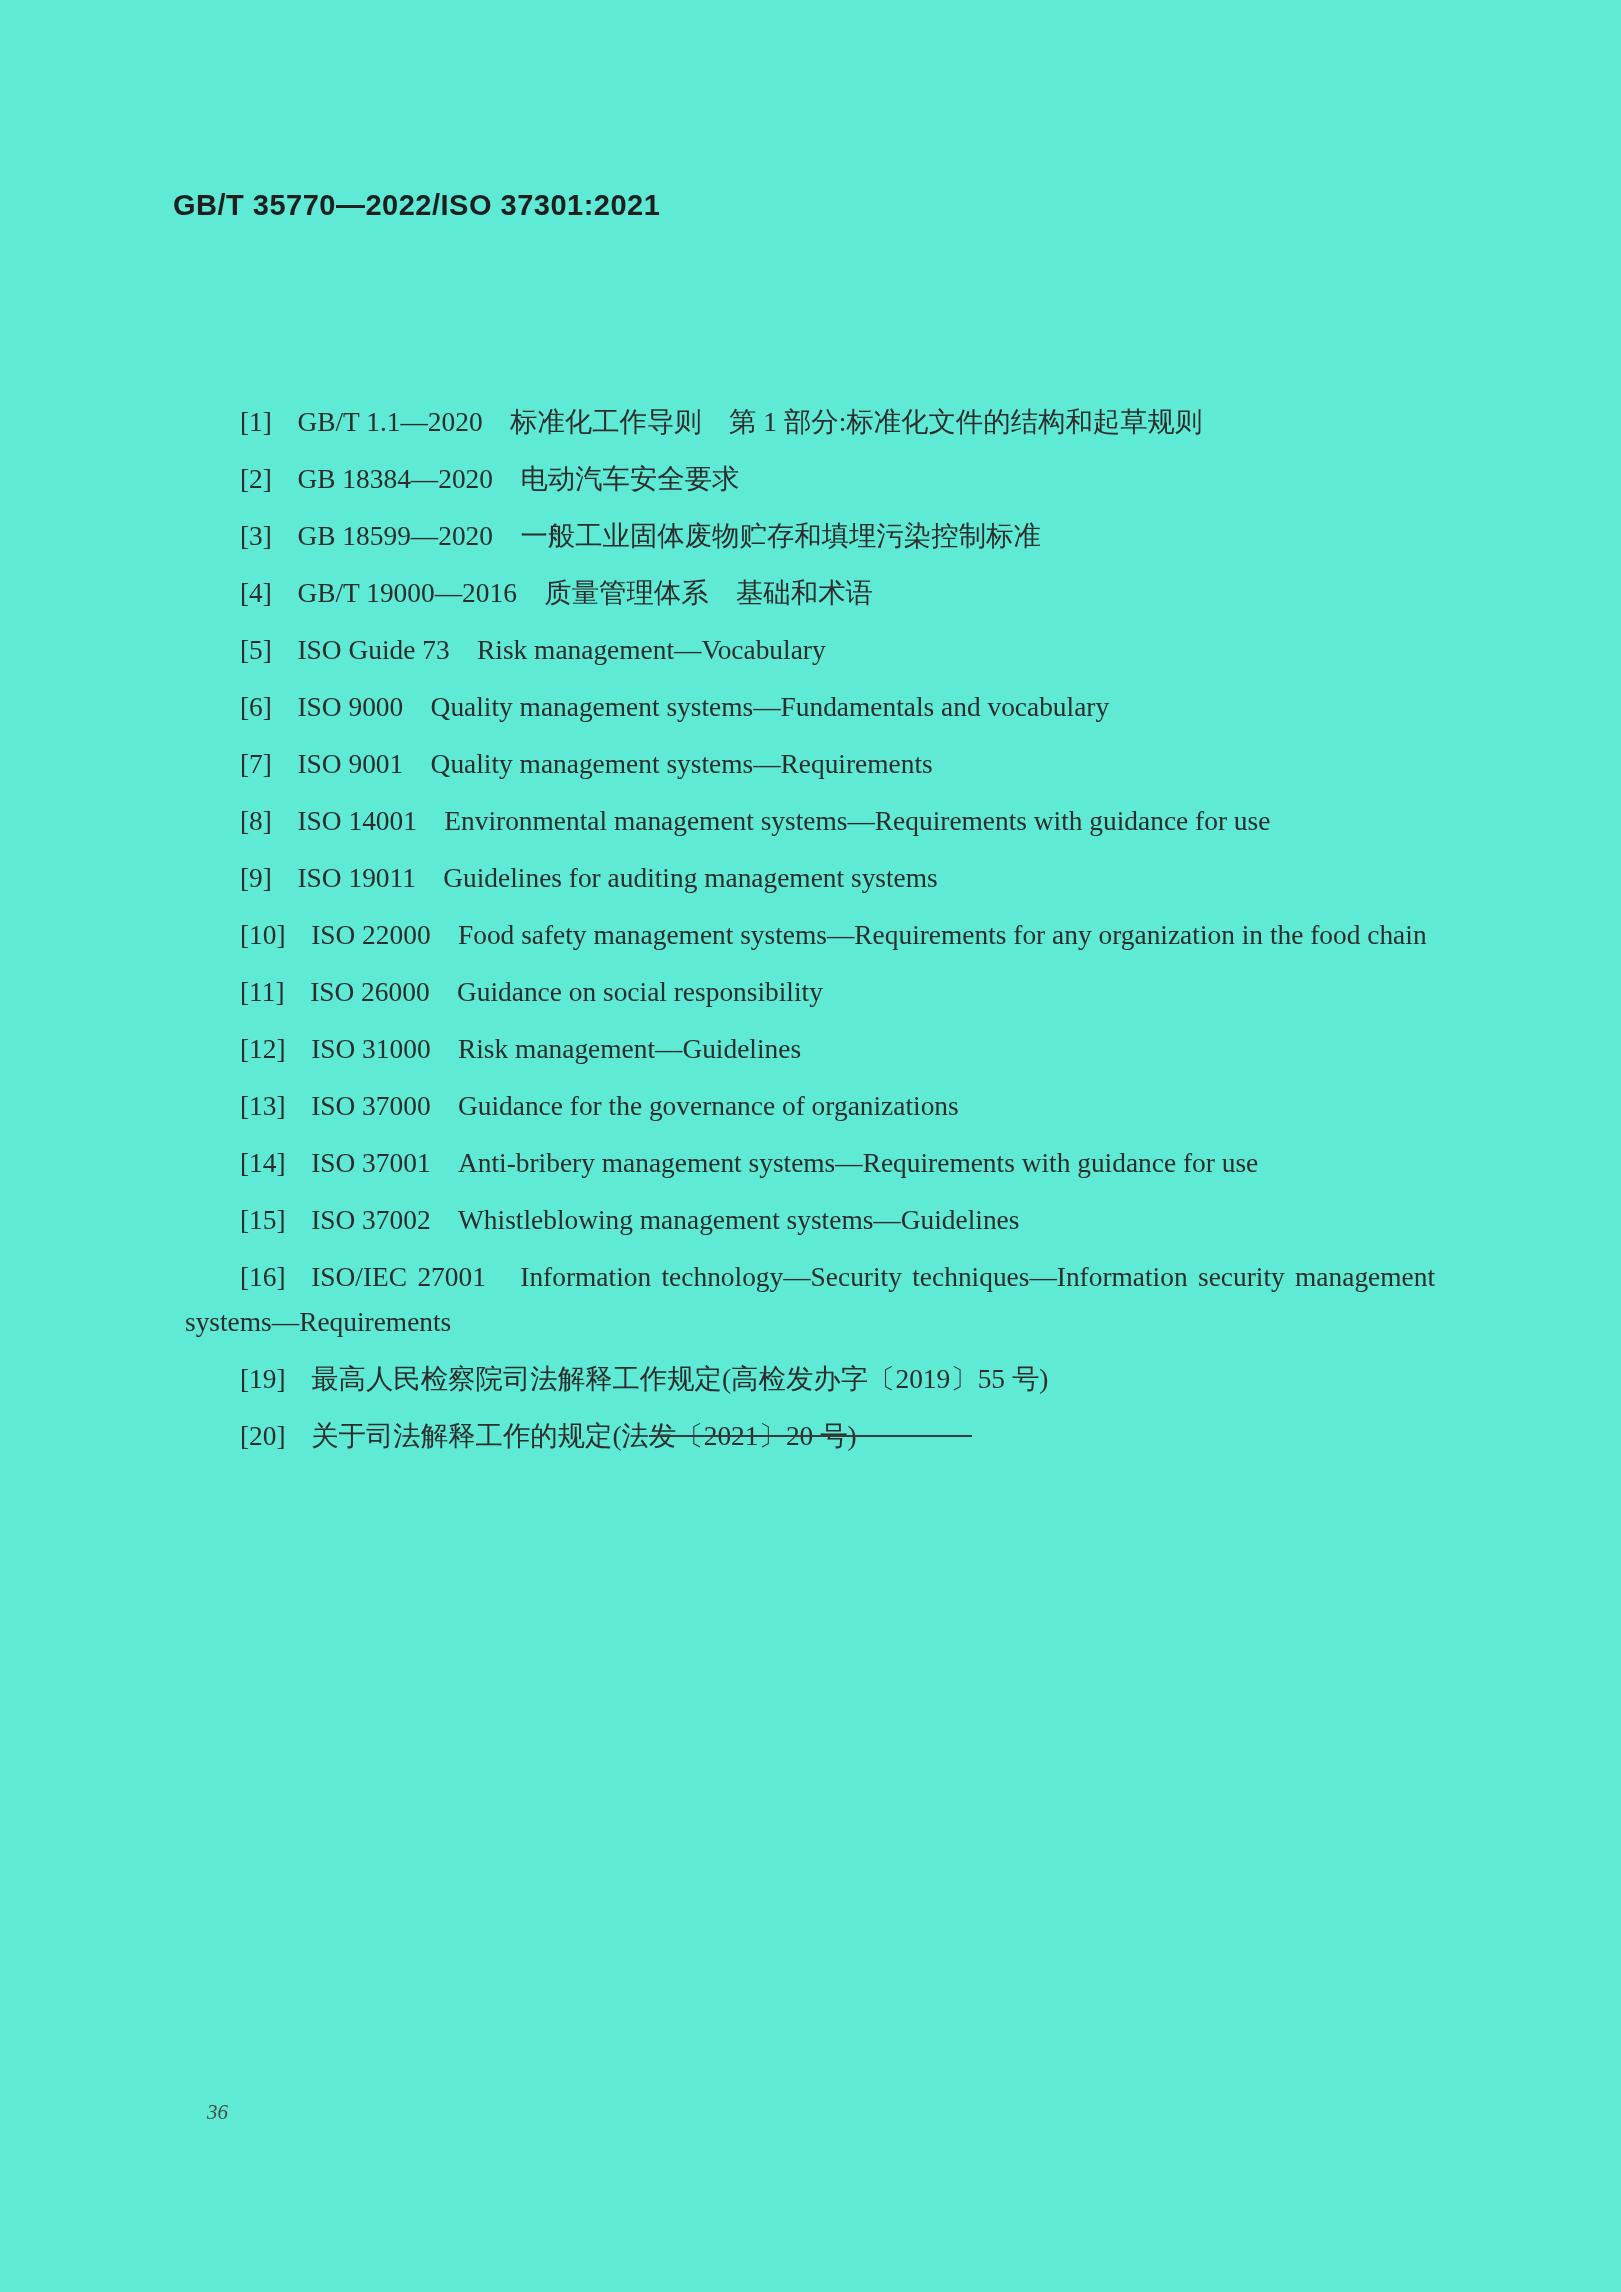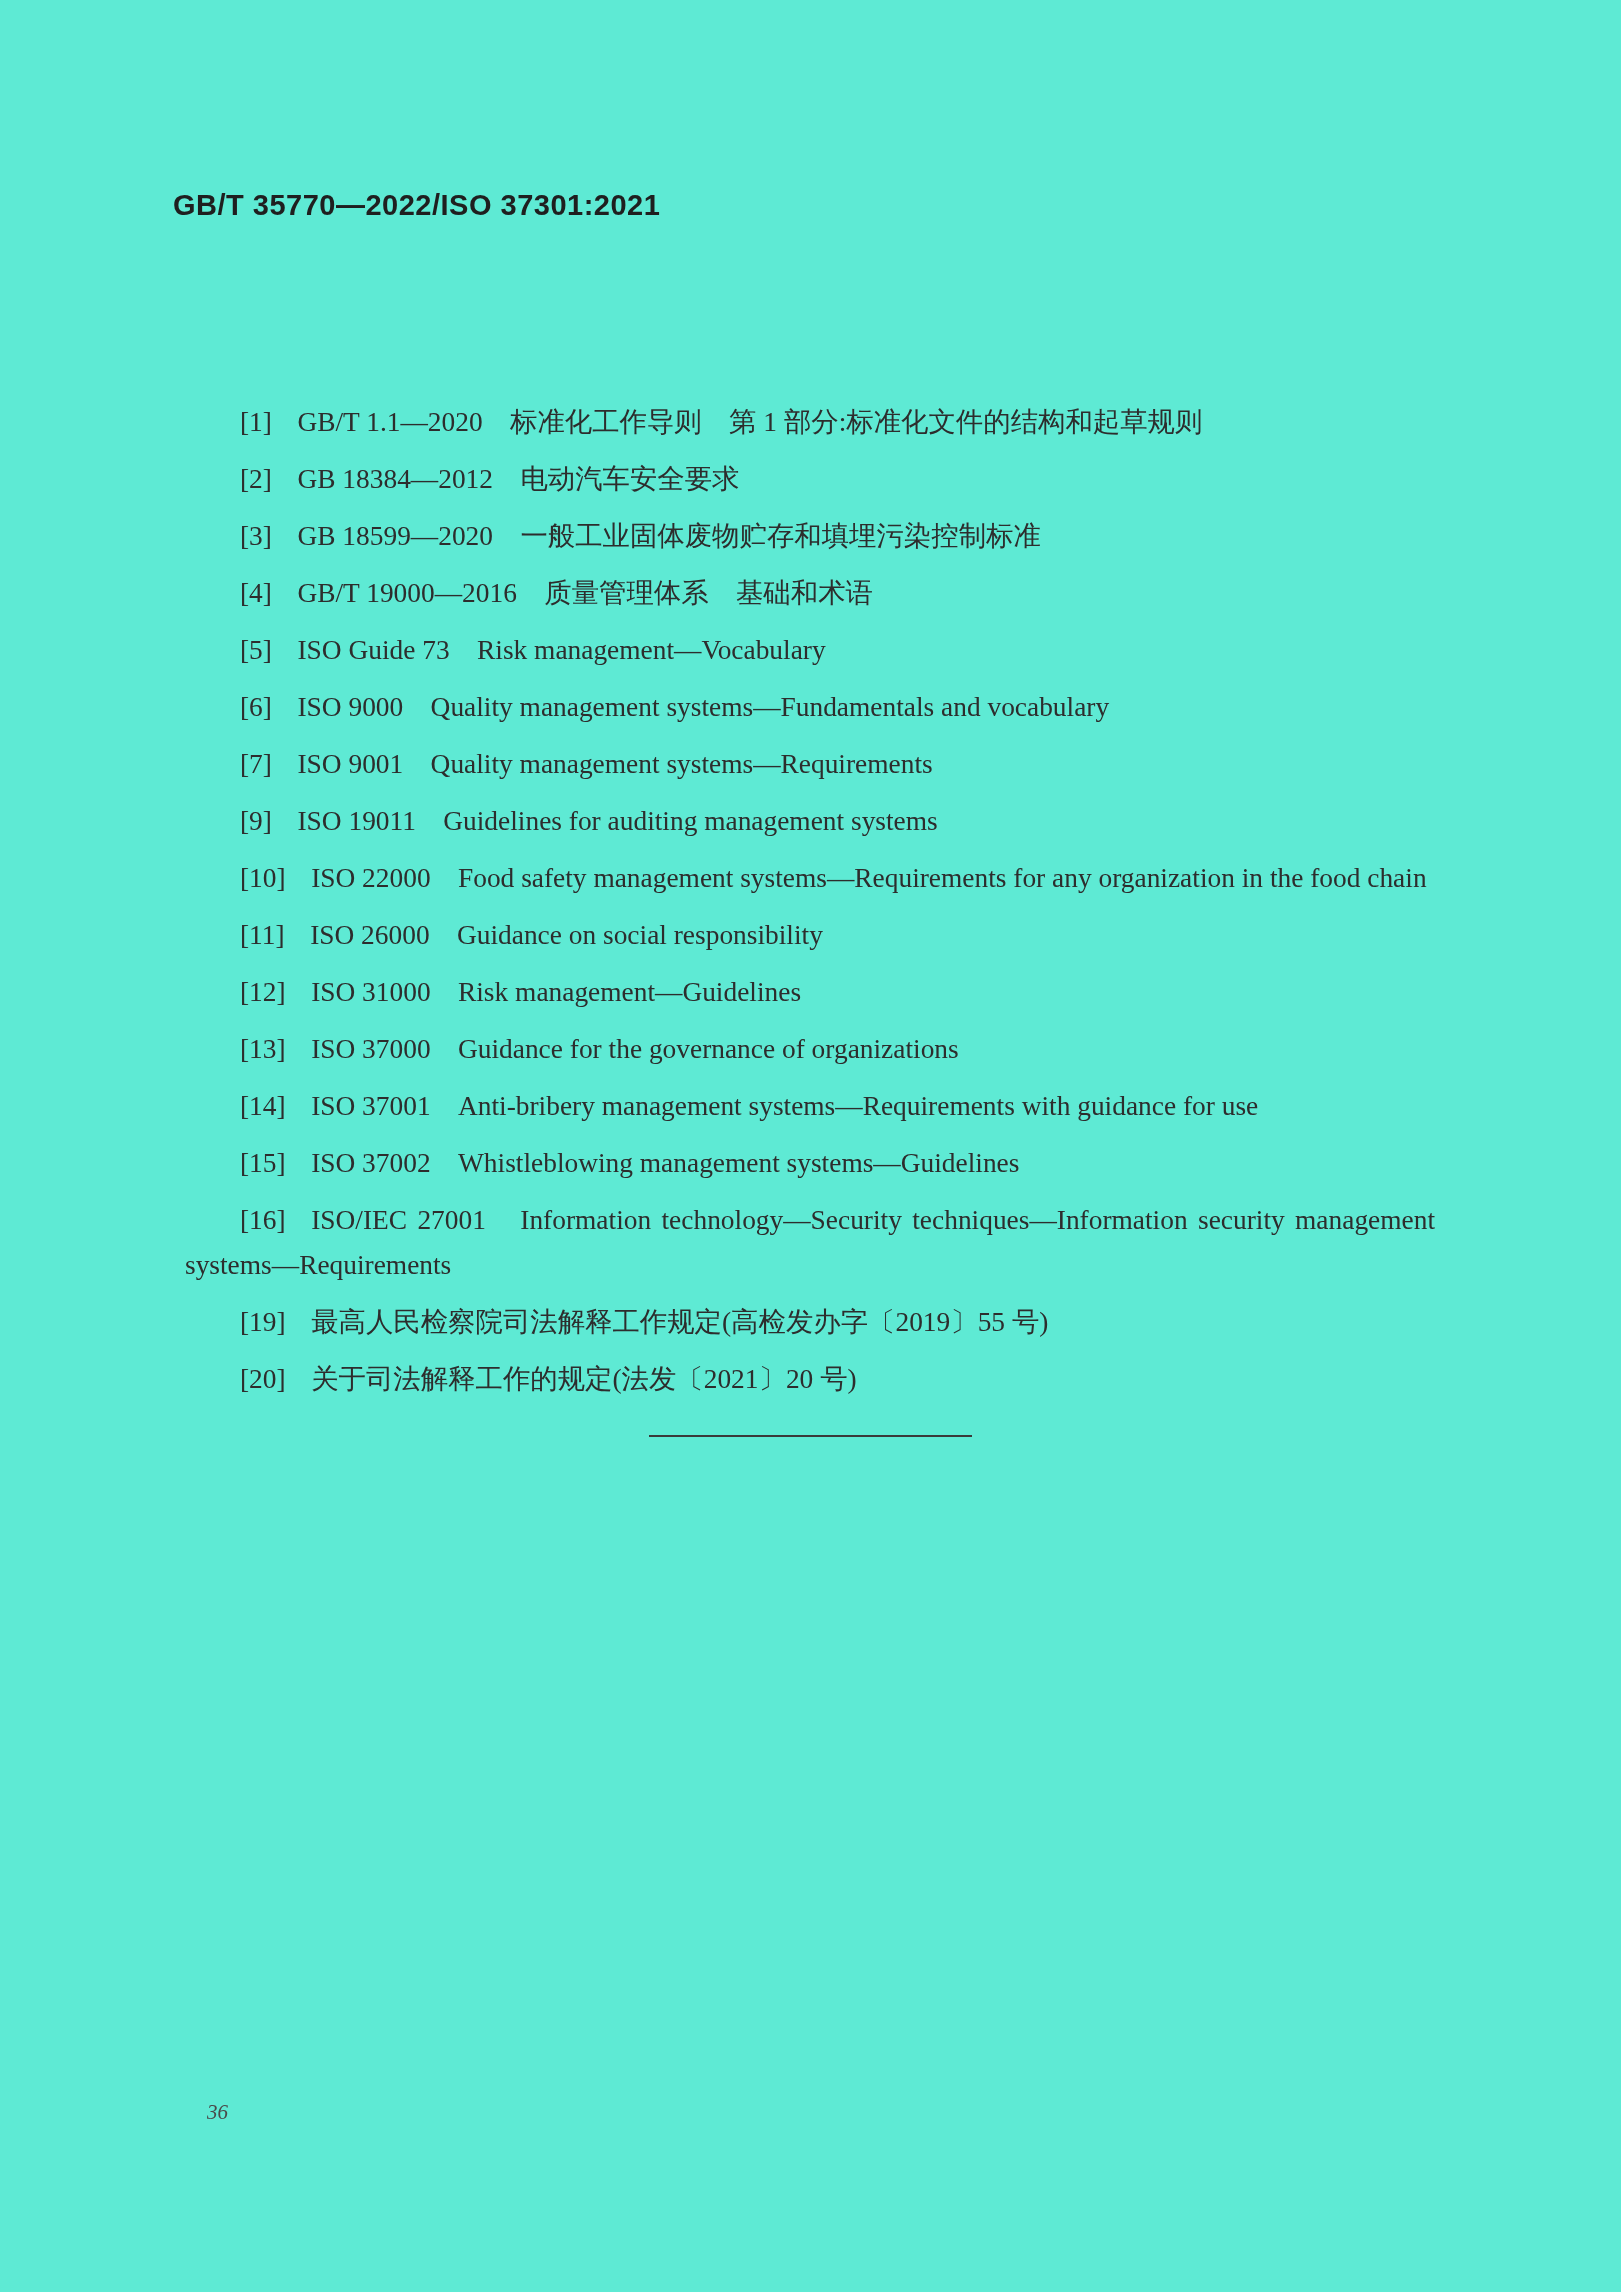--- a/index.html
+++ b/index.html
@@ -78,26 +78,27 @@
 </head>
 <body>
 
 <div class="page">
 
   <div class="doc-header">GB/T 35770—2022/ISO 37301:2021</div>
 
 
   <div class="refs">
     <p class="ref"><span class="ref-num">[1]</span><span>GB/T 1.1—2020　标准化工作导则　第 1 部分:标准化文件的结构和起草规则</span></p>
-    <p class="ref"><span class="ref-num">[2]</span><span>GB 18384—2012　电动汽车安全要求</span></p>
+    <p class="ref"><span class="ref-num">[2]</span><span>GB 18384—2020　电动汽车安全要求</span></p>
     <p class="ref"><span class="ref-num">[3]</span><span>GB 18599—2020　一般工业固体废物贮存和填埋污染控制标准</span></p>
     <p class="ref"><span class="ref-num">[4]</span><span>GB/T 19000—2016　质量管理体系　基础和术语</span></p>
     <p class="ref"><span class="ref-num">[5]</span><span>ISO Guide 73　Risk management—Vocabulary</span></p>
     <p class="ref"><span class="ref-num">[6]</span><span>ISO 9000　Quality management systems—Fundamentals and vocabulary</span></p>
     <p class="ref"><span class="ref-num">[7]</span><span>ISO 9001　Quality management systems—Requirements</span></p>
+    <p class="ref"><span class="ref-num">[8]</span><span>ISO 14001　Environmental management systems—Requirements with guidance for use</span></p>
     <p class="ref"><span class="ref-num">[9]</span><span>ISO 19011　Guidelines for auditing management systems</span></p>
     <p class="ref"><span class="ref-num">[10]</span><span>ISO 22000　Food safety management systems—Requirements for any organization in the food chain</span></p>
     <p class="ref"><span class="ref-num">[11]</span><span>ISO 26000　Guidance on social responsibility</span></p>
     <p class="ref"><span class="ref-num">[12]</span><span>ISO 31000　Risk management—Guidelines</span></p>
     <p class="ref"><span class="ref-num">[13]</span><span>ISO 37000　Guidance for the governance of organizations</span></p>
     <p class="ref"><span class="ref-num">[14]</span><span>ISO 37001　Anti-bribery management systems—Requirements with guidance for use</span></p>
     <p class="ref"><span class="ref-num">[15]</span><span>ISO 37002　Whistleblowing management systems—Guidelines</span></p>
     <p class="ref"><span class="ref-num">[16]</span><span>ISO/IEC 27001　Information technology—Security techniques—Information security management systems—Requirements</span></p>
     <p class="ref"><span class="ref-num">[19]</span><span>最高人民检察院司法解释工作规定(高检发办字〔2019〕55 号)</span></p>
     <p class="ref"><span class="ref-num">[20]</span><span>关于司法解释工作的规定(法发〔2021〕20 号)</span></p>

